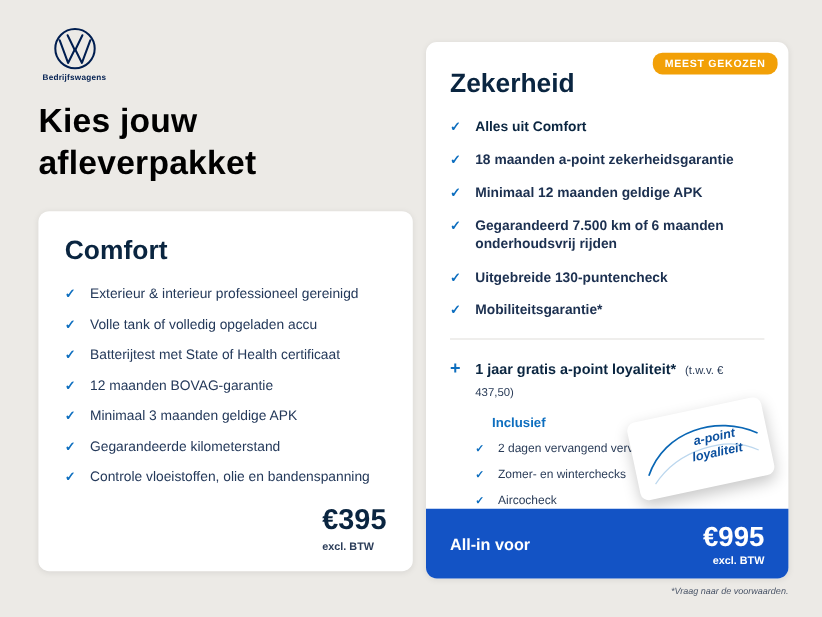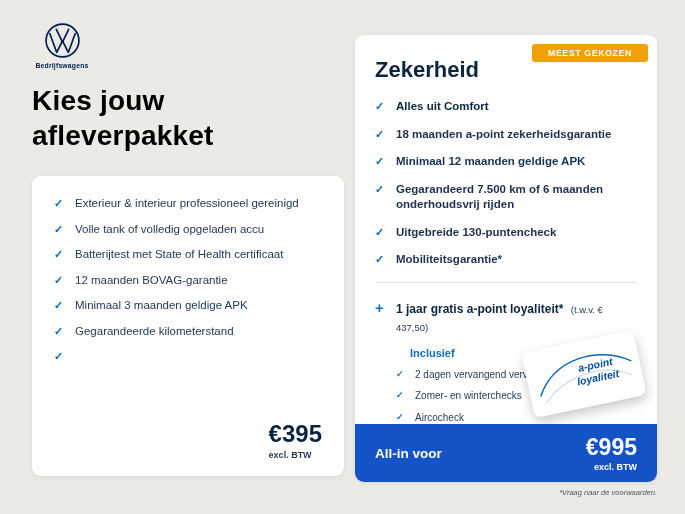--- a/index.html
+++ b/index.html
@@ -44,21 +44,21 @@
   
   .price-block { position: absolute; right: 22px; bottom: 16px; text-align: left; }
   .price { font-size: 24px; font-weight: 700; color: #0a2540; }
   .price-note { font-size: 9px; font-weight: 600; color: #2a3c58; margin-top: 2px; }
 
   
   .badge {
     position: absolute; top: 9px; right: 9px;
     background: #f2a007; color: #fff;
     font-size: 8.8px; font-weight: 700; letter-spacing: .6px;
-    padding: 4px 16px; border-radius: 3px;
+    padding: 4px 10px; border-radius: 8px;
   }
 
   .divider { border: none; border-top: 1px solid #e5e3e0; margin: 14px 0 16px; }
 
   
   .bonus-row { display: flex; gap: 9px; align-items: baseline; }
   .plus-icon { color: #0d6ebf; font-weight: 700; font-size: 15px; line-height: 1; flex: 0 0 12px; }
   .bonus-label { font-size: 12px; font-weight: 700; color: #0a2540; }
   .bonus-note { font-size: 9.5px; font-weight: 400; color: #2a3c58; margin-left: 3px; }
   .inclusief { margin: 12px 0 9px 21px; font-size: 11px; font-weight: 700; color: #0d6ebf; padding-left: 14px; }
@@ -101,20 +101,21 @@
       <path d="M16 9.5 L24 26 L32 9.5" fill="none" stroke="#001e50" stroke-width="2.2" stroke-linejoin="round" stroke-linecap="round"></path>
       <path d="M7.5 15 L16.5 39.5 L24 24.5 L31.5 39.5 L40.5 15" fill="none" stroke="#001e50" stroke-width="2.2" stroke-linejoin="round" stroke-linecap="round"></path>
     </svg>
   </span>
   <div class="brand-name">Bedrijfswagens</div>
 </div>
 
 <h1 class="page-heading">Kies jouw afleverpakket</h1>
 
 <section class="card comfort-card">
+  <h2 class="card-title">Comfort</h2>
   <ul class="check-list">
     <li class="check-item">
         <span class="check">✓</span>
         <span>Exterieur &amp; interieur professioneel gereinigd</span>
       </li>
     <li class="check-item">
         <span class="check">✓</span>
         <span>Volle tank of volledig opgeladen accu</span>
       </li>
     <li class="check-item">
@@ -128,20 +129,21 @@
     <li class="check-item">
         <span class="check">✓</span>
         <span>Minimaal 3 maanden geldige APK</span>
       </li>
     <li class="check-item">
         <span class="check">✓</span>
         <span>Gegarandeerde kilometerstand</span>
       </li>
     <li class="check-item">
         <span class="check">✓</span>
+        <span>Controle vloeistoffen, olie en bandenspanning</span>
       </li>
   </ul>
   <div class="price-block">
     <div class="price">€395</div>
     <div class="price-note">excl. BTW</div>
   </div>
 </section>
 
 <section class="card zekerheid-card">
   <div class="badge">MEEST GEKOZEN</div>

